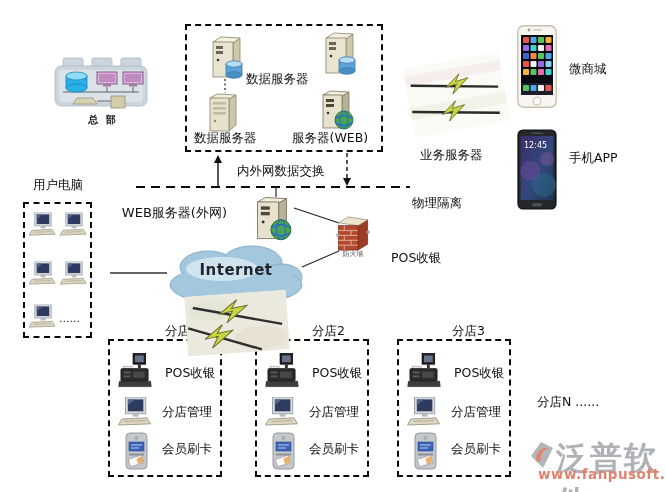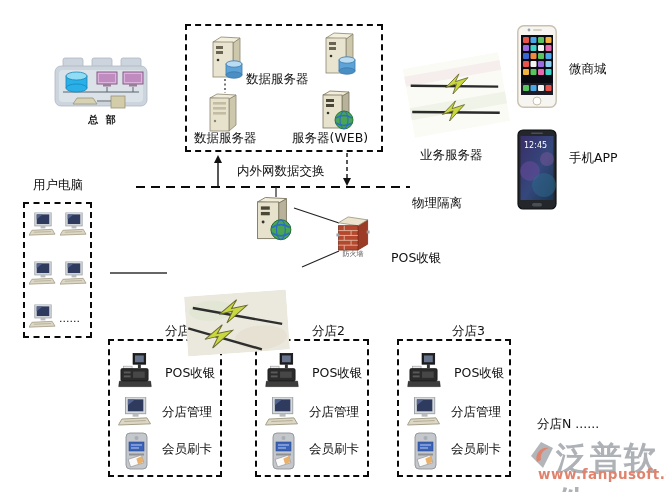--- a/index.html
+++ b/index.html
@@ -179,32 +179,44 @@
     </svg>
   <div class="lbl" style="left:194px;top:130px">数据服务器</div>
   <svg class="abs" style="left:318px;top:87px" width="36" height="44">
       <use href="#sym-server-globe"></use>
     </svg>
   <div class="lbl" style="left:292px;top:130px">服务器(WEB)</div>
 
   <div class="lbl" style="left:237px;top:163px">内外网数据交换</div>
 
   <div class="ext-labels">
+    <div>WEB服务器(外网)</div>
   </div>
   <svg class="abs" style="left:252px;top:189px" width="40" height="57">
       <use href="#sym-server-globe"></use>
     </svg>
 
   <svg class="abs" style="left:336px;top:215px" width="34" height="37">
       <use href="#sym-firewall"></use>
     </svg>
   <div class="lbl lbl-sm" style="left:334px;top:250px;width:38px;text-align:center">防火墙</div>
   <div class="lbl" style="left:391px;top:250px">POS收银</div>
   <div class="lbl" style="left:412px;top:195px">物理隔离</div>
 
+  <div class="cloud-wrap">
+    <svg width="140" height="64">
+      <ellipse cx="42" cy="24" rx="28" ry="16" fill="#a3c8de" stroke="#84aec9"></ellipse>
+      <ellipse cx="86" cy="20" rx="30" ry="17" fill="#a3c8de" stroke="#84aec9"></ellipse>
+      <ellipse cx="116" cy="34" rx="20" ry="13" fill="#a3c8de" stroke="#84aec9"></ellipse>
+      <ellipse cx="70" cy="42" rx="66" ry="20" fill="#a3c8de" stroke="#84aec9"></ellipse>
+      <ellipse cx="70" cy="38" rx="60" ry="18" fill="#a3c8de"></ellipse>
+      <ellipse cx="56" cy="26" rx="36" ry="12" fill="#d8e9f3" opacity="0.85"></ellipse>
+    </svg>
+    <div class="internet-text">Internet</div>
+  </div>
 
   <div class="bolt-main">
     <svg width="102" height="60">
       <rect x="0" y="0" width="102" height="60" fill="#ebe9dd"></rect>
       <ellipse cx="26" cy="16" rx="22" ry="10" fill="#dfe6d2" opacity="0.8"></ellipse>
       <ellipse cx="74" cy="46" rx="26" ry="12" fill="#e6dfd2" opacity="0.8"></ellipse>
       <line x1="8" y1="12" x2="96" y2="34" stroke="#2e2e2e" stroke-width="2.4"></line>
       <line x1="2" y1="32" x2="74" y2="58" stroke="#2e2e2e" stroke-width="2.4"></line>
       <use href="#sym-bolt" x="32" y="6" width="32" height="24"></use>
       <use href="#sym-bolt" x="16" y="30" width="32" height="24"></use>
@@ -340,21 +352,21 @@
     <svg class="abs" style="left:8px;top:56px" width="34" height="31" viewBox="0 0 28 26">
         <use href="#sym-pc"></use>
       </svg>
     <div class="branch-item-label" style="left:52px;top:63px">分店管理</div>
     <svg class="abs" style="left:15px;top:91px" width="23" height="38" viewBox="0 0 23 38">
         <use href="#sym-cardreader"></use>
       </svg>
     <div class="branch-item-label" style="left:52px;top:100px">会员刷卡</div>
   </div>
 
-  <div class="lbl" style="left:537px;top:416px">分店N ......</div>
+  <div class="lbl" style="left:537px;top:394px">分店N ......</div>
 
   <svg class="abs" style="left:530px;top:440px" width="24" height="30" viewBox="0 0 24 30">
     <polygon points="1,16 11,2 23,8 13,28" fill="#b2b6ba"></polygon>
     <path d="M7,22 C4,13 12,6 19,8 C13,10 10,14 11,20 Z" fill="#e0836d"></path>
   </svg>
   <div class="wm-brand">泛普软件</div>
   <div class="wm-url">www.fanpusoft.com</div>
 
 </div>
 

